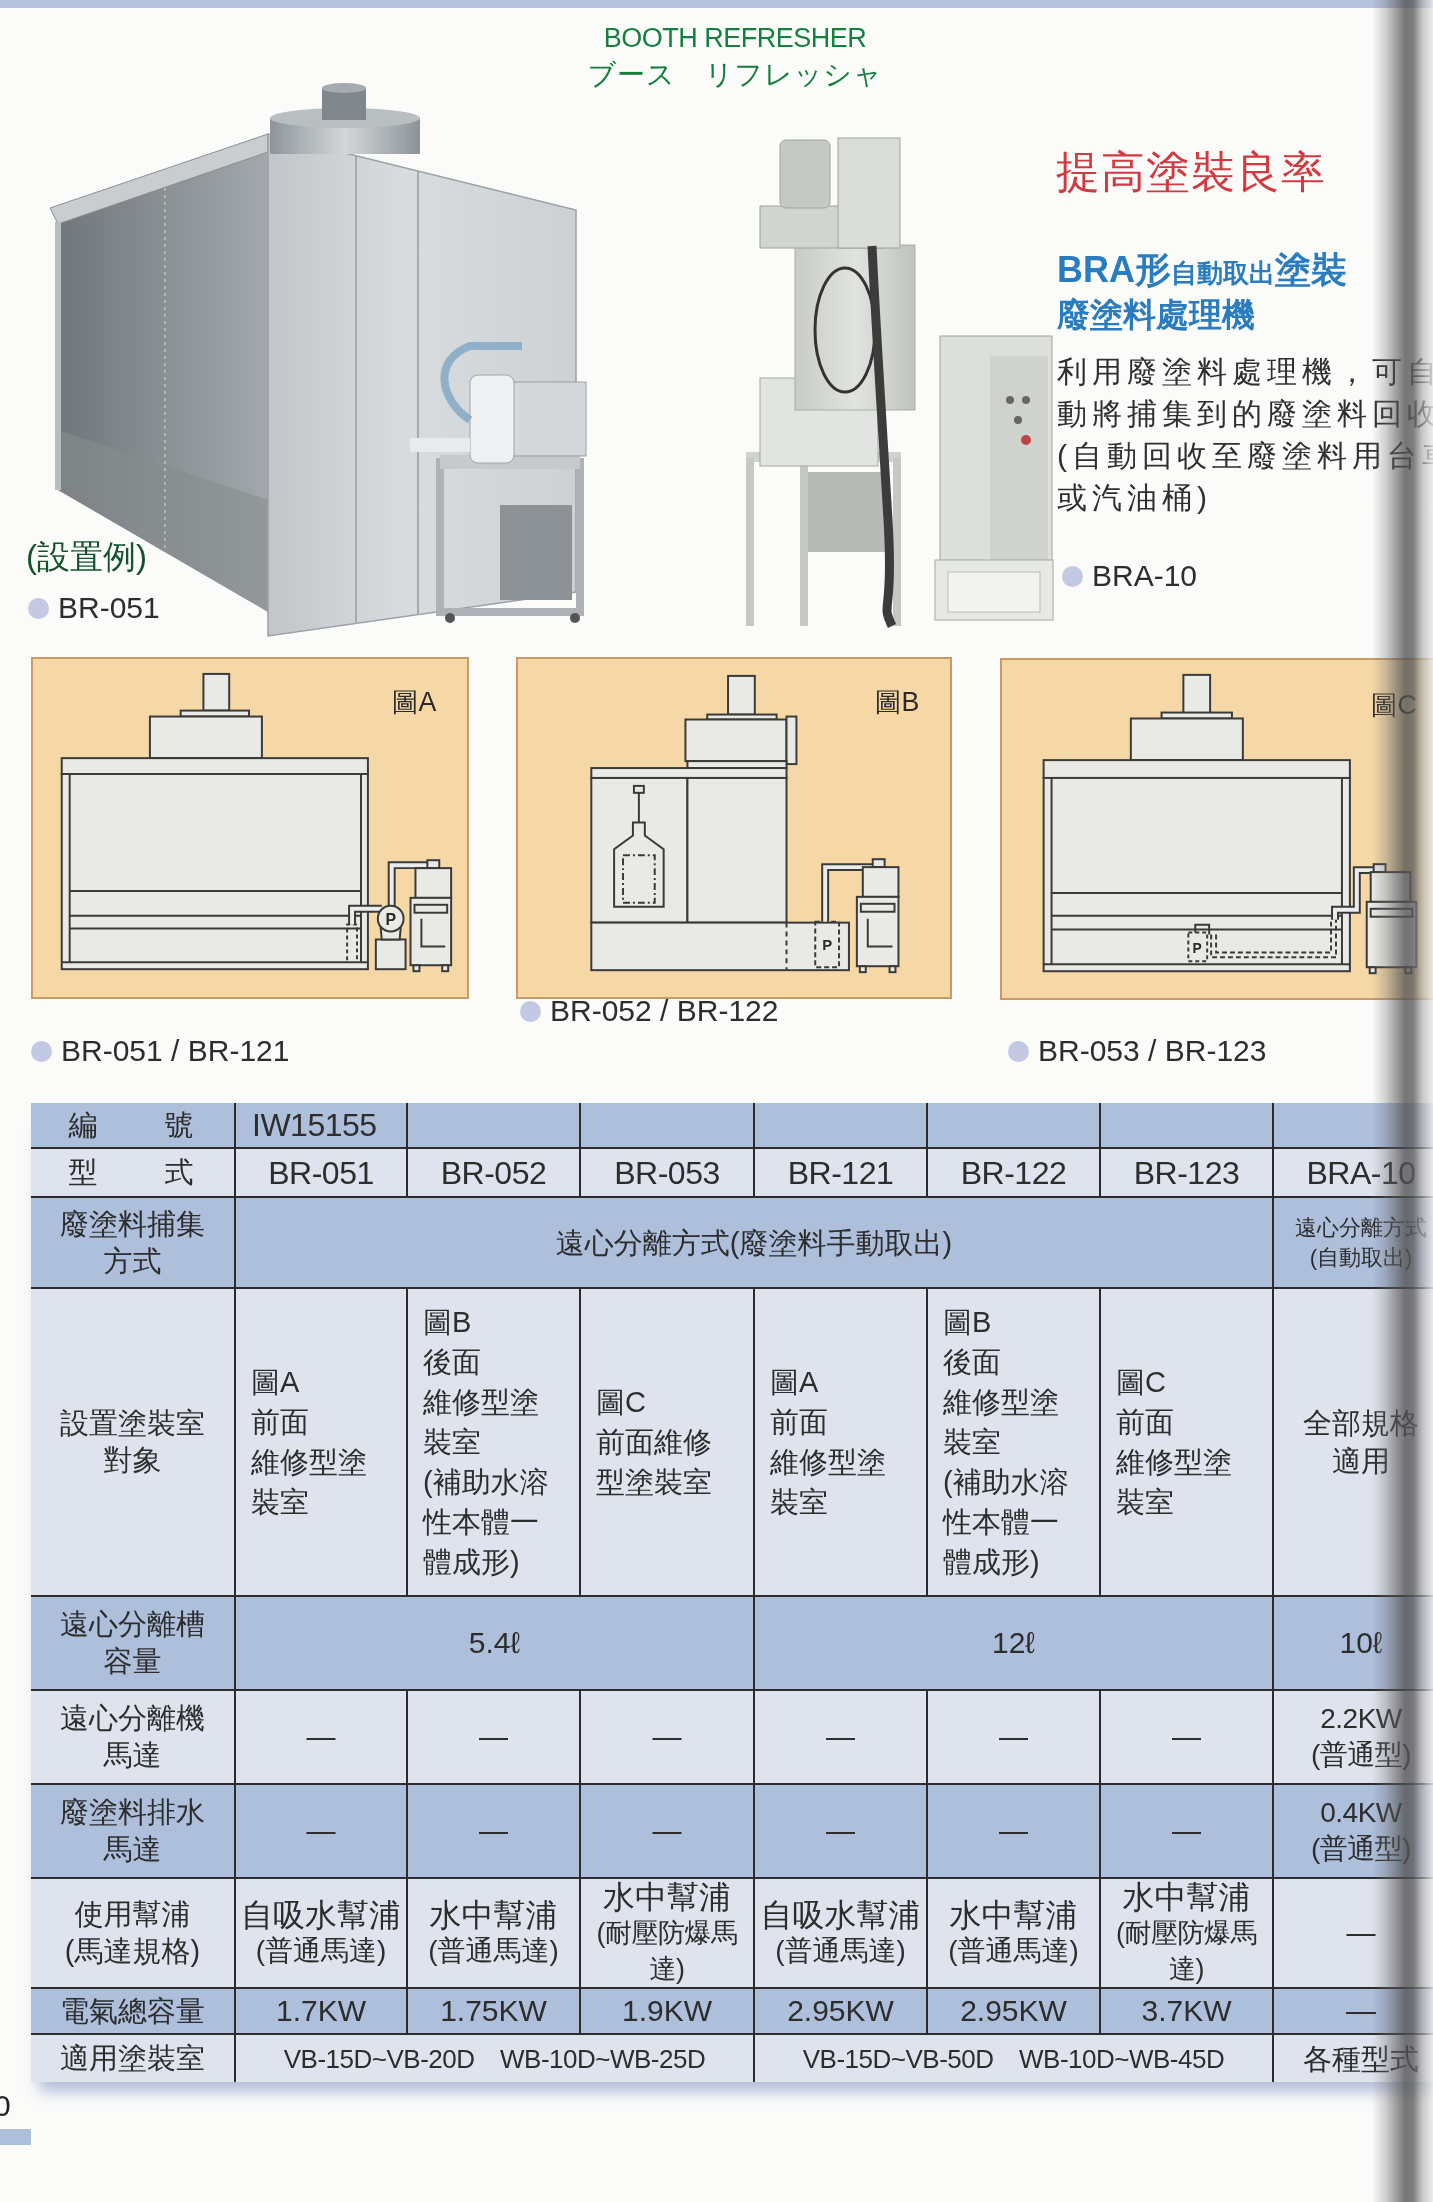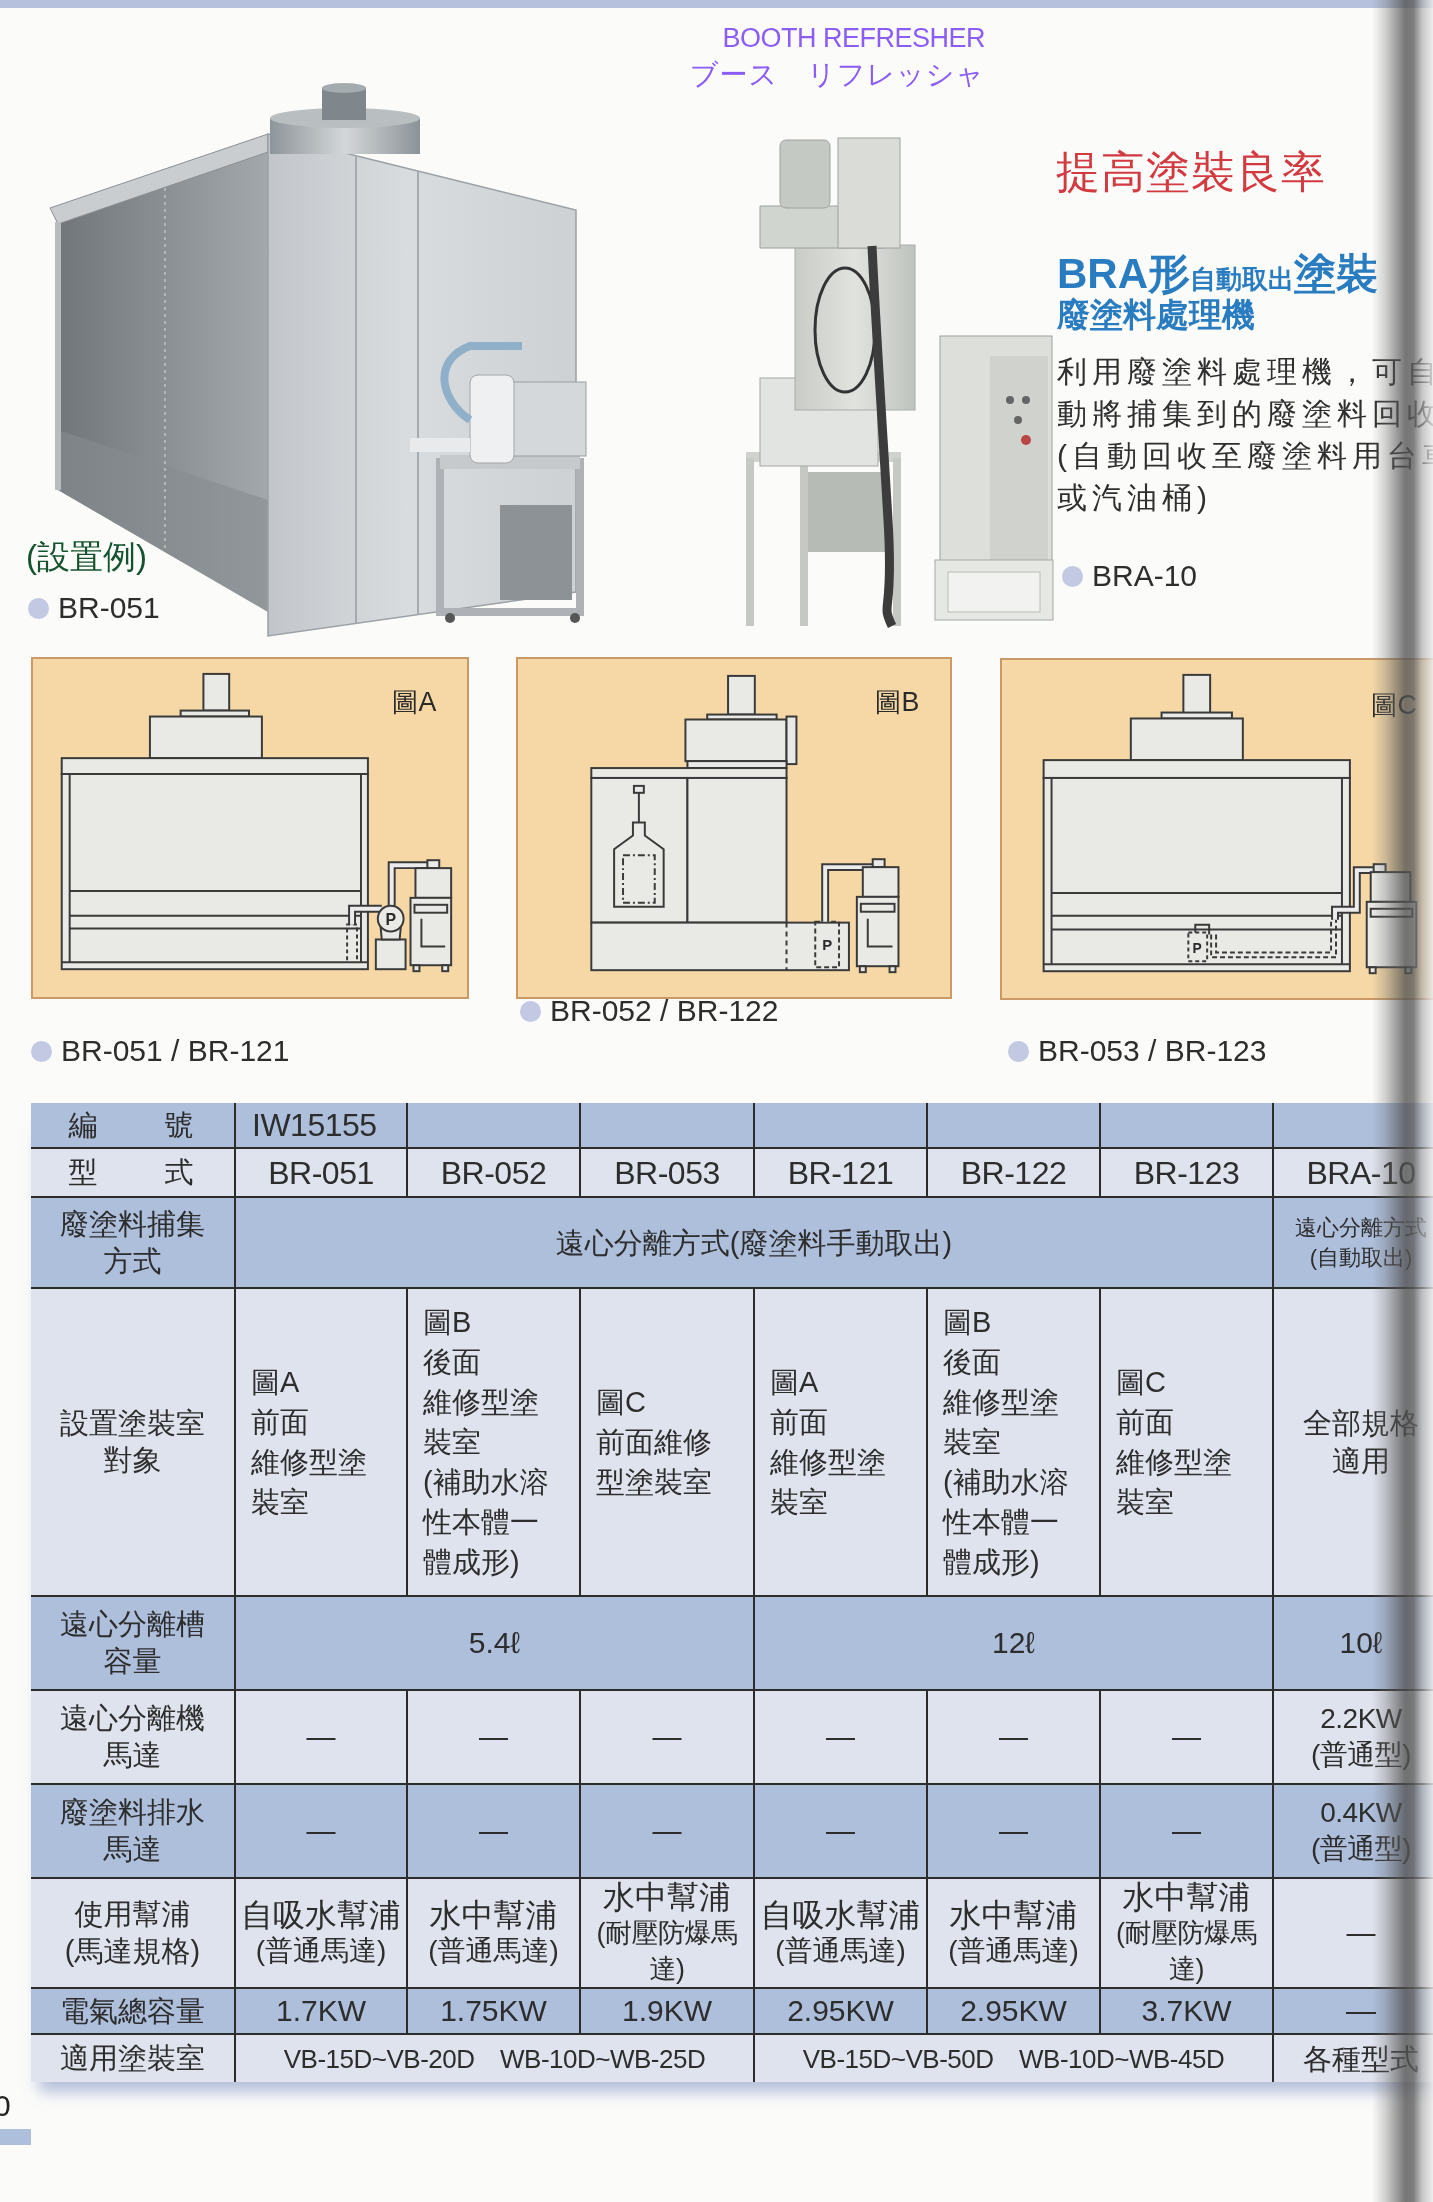--- a/index.html
+++ b/index.html
@@ -5,32 +5,32 @@
   html, body { margin:0; padding:0; }
   body {
     width:1433px; height:2202px; position:relative; overflow:hidden;
     background:#fbfbfa;
     font-family:"Liberation Sans","DejaVu Sans",sans-serif;
     color:#2b2b2b;
   }
   .abs { position:absolute; }
   .top-band { left:0; top:0; width:1433px; height:8px; background:var(--top_band, #b5c1dd); }
 
-  .hdr { left:485px; width:500px; text-align:right; color:#8b5cf6; }
+  .hdr { left:485px; width:500px; text-align:center; color:#15803d; }
   .hdr-en { top:22px; font-size:27px; line-height:32px; letter-spacing:-0.5px; }
   .hdr-ja { top:58px; font-size:28px; line-height:34px; letter-spacing:1px; }
 
   .bullet-row { display:flex; align-items:center; height:40px; font-size:30px; color:#2d2d2d; white-space:nowrap; }
   .dot { width:21px; height:21px; border-radius:50%; background:var(--bullet, #c3c9e3); margin-right:9px; flex:0 0 auto; }
 
   .caption-left { left:26px; top:537px; font-size:33px; line-height:40px; color:#14532d; }
 
   .promo-head { left:1056px; top:145px; font-family:"DejaVu Serif","Liberation Serif",serif; font-size:44px; line-height:54px; color:var(--headline, #d23a40); letter-spacing:1px; white-space:nowrap; }
   .promo-sub1 { left:1057px; top:246px; height:46px; color:var(--subhead, #2a7cc0); white-space:nowrap; font-weight:bold; }
-  .promo-sub1 .s { font-size:42px;margin-top:26px; }
+  .promo-sub1 .s { font-size:36px;margin-top:26px; }
   .promo-sub1 .e { font-size:26px; }
   .promo-sub2 { left:1057px; top:295px; font-size:33px; line-height:40px; color:var(--subhead, #2a7cc0); font-weight:bold; white-space:nowrap; }
   .promo-body { left:1057px; top:351px; width:400px; }
   .promo-body div { font-size:30px; line-height:42px; letter-spacing:5px; white-space:nowrap; color:#2f2f2f; }
 
   .panel { height:342px; background:var(--panel, #f5d8a6); border:2px solid #c99a68; box-sizing:border-box; overflow:hidden; }
   .panel svg { width:100%; height:100%; display:block; }
 
   #spec {
     position:absolute; left:31px; top:1103px; width:1417px;

